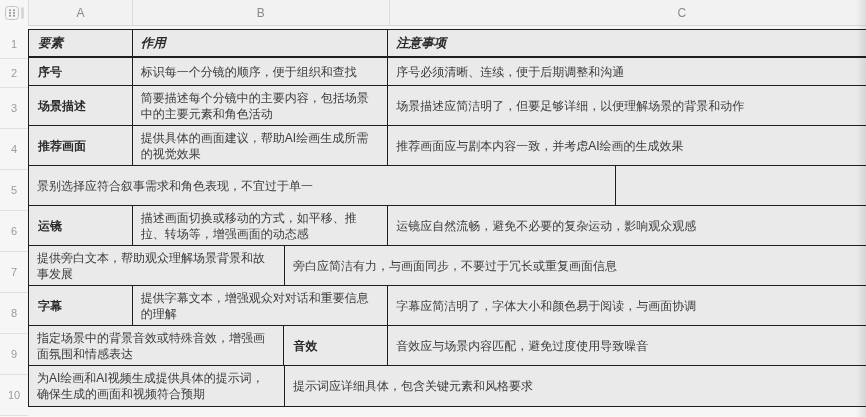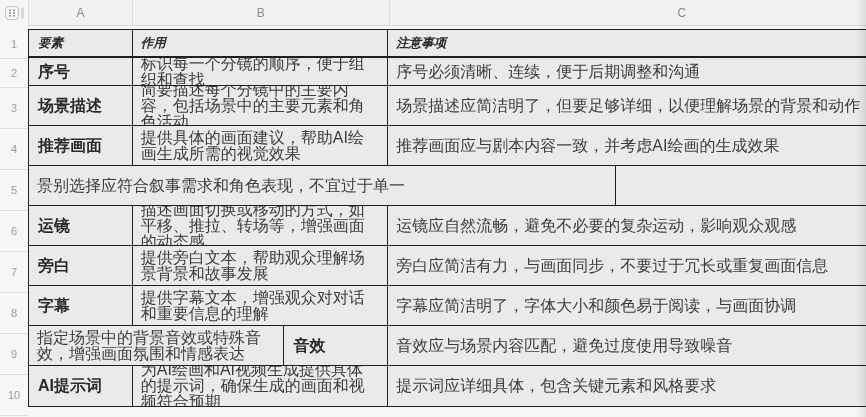--- a/index.html
+++ b/index.html
@@ -50,21 +50,21 @@
     position:absolute; left:28px; top:29px; width:947px;
     background:#eaeaea; border:1px solid #1f1f1f;
   }
   .trow{ display:flex; border-bottom:1px solid #1f1f1f; }
   .trow.head{ border-bottom-width:2px; }
   .trow.s{ height:28px; }
   .trow.t{ height:40px; }
   .trow:last-child{ border-bottom:none; }
   .cell{
     display:flex; align-items:center;
-    font-size:16px; line-height:16px; color:#3c3c3c;
+    font-size:12px; line-height:16px; color:#3c3c3c;
     border-right:1px solid #1f1f1f;
     padding:2px 10px 2px 8px; overflow:hidden;
   }
   .cell.ca{ width:104px; padding-left:9px; font-weight:700; color:#2b2b2b; }
   .cell.cb{ width:256px; }
   .cell.cc{ width:587px; }
   .trow.head .cell{ font-weight:700; color:#2b2b2b; font-size:12.5px;font-style:italic; }
 
   
   .scroll-shadow{
@@ -135,35 +135,33 @@
     </div>
     <div class="trow t">
       <div class="cell cc">景别选择应符合叙事需求和角色表现，不宜过于单一</div>
     </div>
     <div class="trow t">
       <div class="cell ca">运镜</div>
       <div class="cell cb">描述画面切换或移动的方式，如平移、推拉、转场等，增强画面的动态感</div>
       <div class="cell cc">运镜应自然流畅，避免不必要的复杂运动，影响观众观感</div>
     </div>
     <div class="trow t">
-      <div class="cell ca">旁白</div>
       <div class="cell cb">提供旁白文本，帮助观众理解场景背景和故事发展</div>
       <div class="cell cc">旁白应简洁有力，与画面同步，不要过于冗长或重复画面信息</div>
     </div>
     <div class="trow t">
       <div class="cell ca">字幕</div>
       <div class="cell cb">提供字幕文本，增强观众对对话和重要信息的理解</div>
       <div class="cell cc">字幕应简洁明了，字体大小和颜色易于阅读，与画面协调</div>
     </div>
     <div class="trow t">
       <div class="cell cb">指定场景中的背景音效或特殊音效，增强画面氛围和情感表达</div>
       <div class="cell ca">音效</div>
       <div class="cell cc">音效应与场景内容匹配，避免过度使用导致噪音</div>
     </div>
     <div class="trow t">
-      <div class="cell ca">AI提示词</div>
       <div class="cell cb">为AI绘画和AI视频生成提供具体的提示词，确保生成的画面和视频符合预期</div>
       <div class="cell cc">提示词应详细具体，包含关键元素和风格要求</div>
     </div>
   </div>
 
   <div class="scroll-shadow"></div>
 </div>
 
 </body></html>

